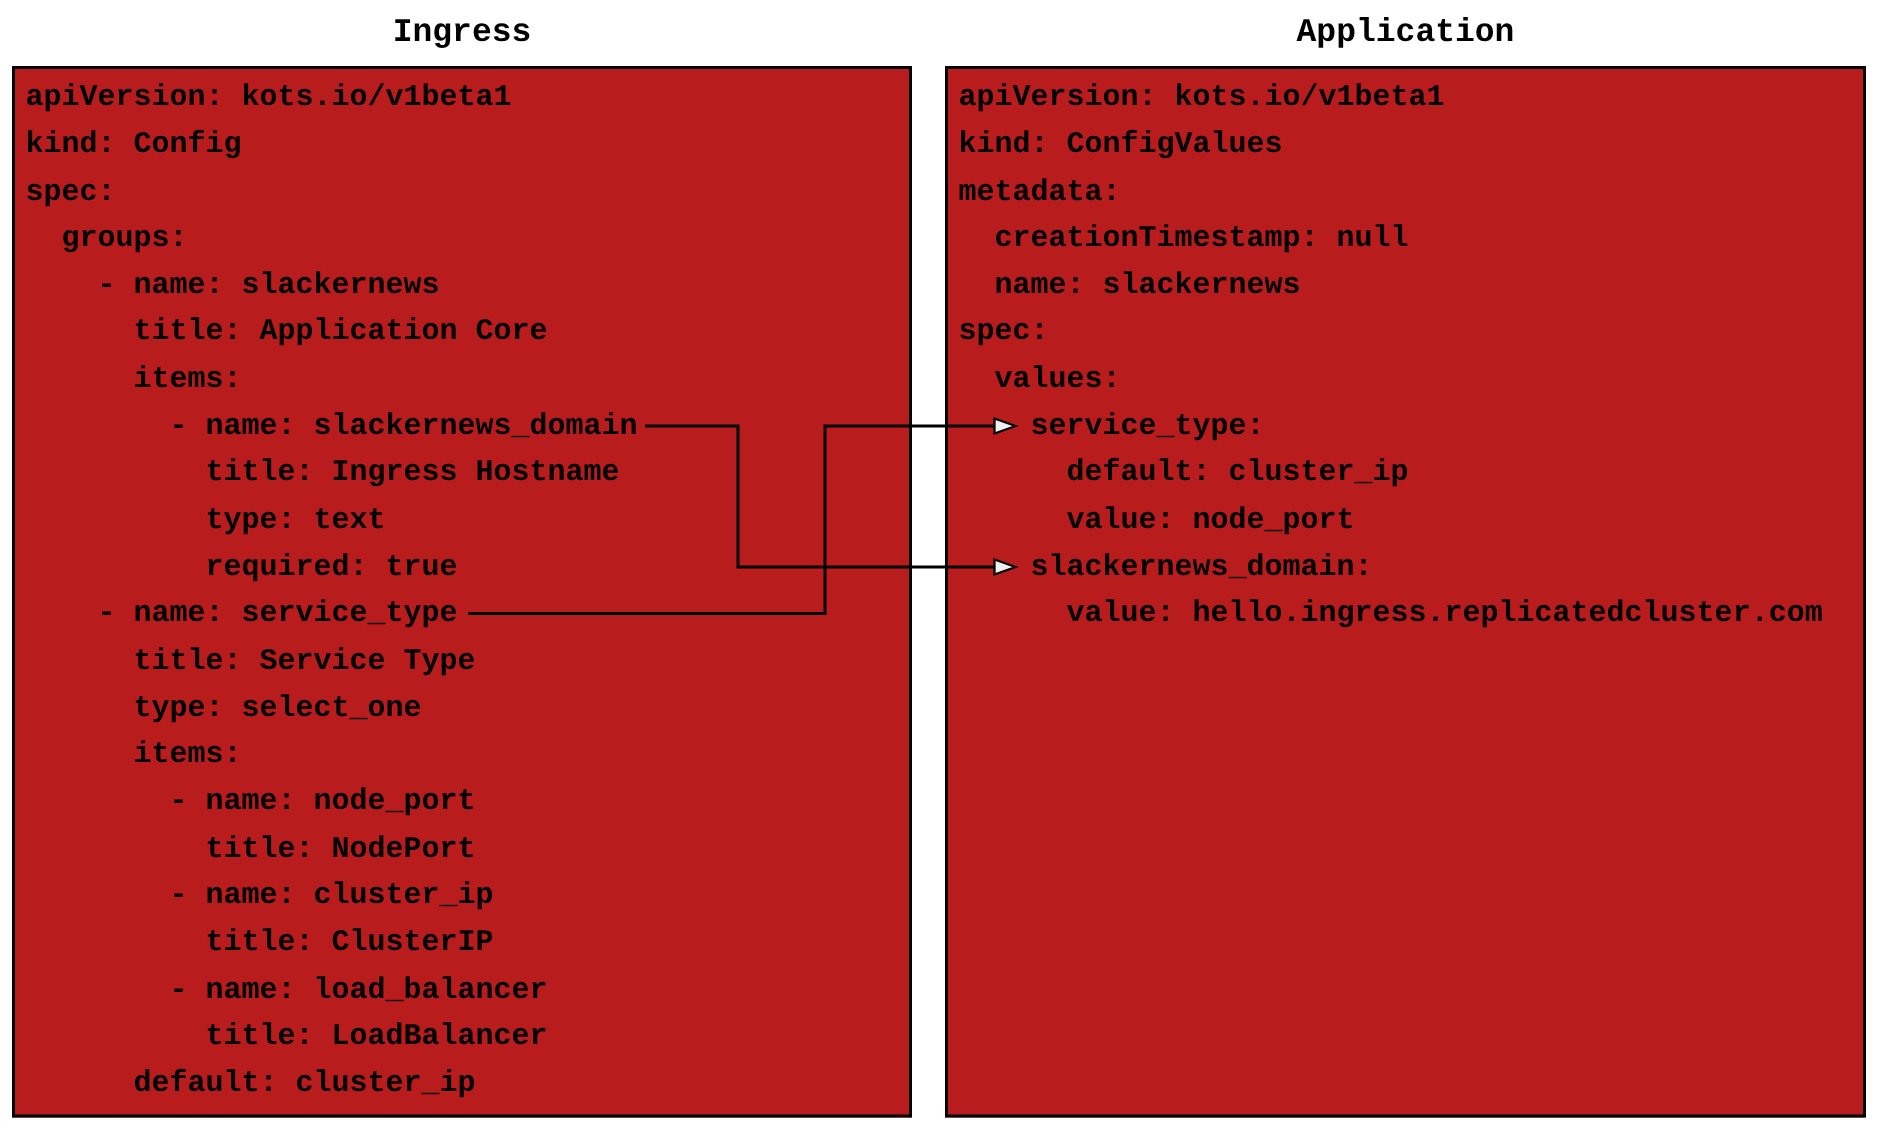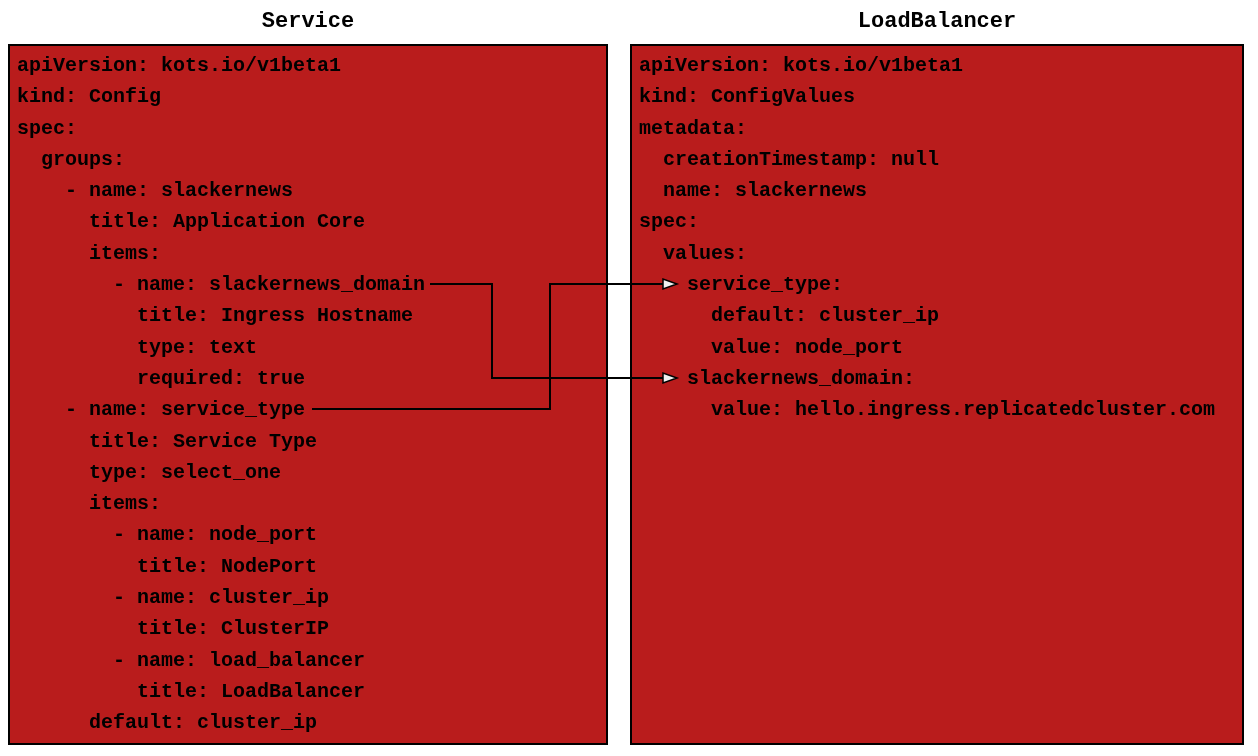--- a/index.html
+++ b/index.html
@@ -52,23 +52,23 @@
     top: 0;
     width: 1258px;
     height: 756px;
     z-index: 5;
     pointer-events: none;
   }
 </style>
 </head>
 <body>
 
-<div class="panel-title" id="title-config">Service</div>
+<div class="panel-title" id="title-config">Ingress</div>
 
-<div class="panel-title" id="title-configvalues">LoadBalancer</div>
+<div class="panel-title" id="title-configvalues">Application</div>
 
 <div class="panel" id="panel-config">
   <pre class="yaml-text">apiVersion: kots.io/v1beta1
 kind: Config
 spec:
   groups:
     - name: slackernews
       title: Application Core
       items:
         - name: slackernews_domain

